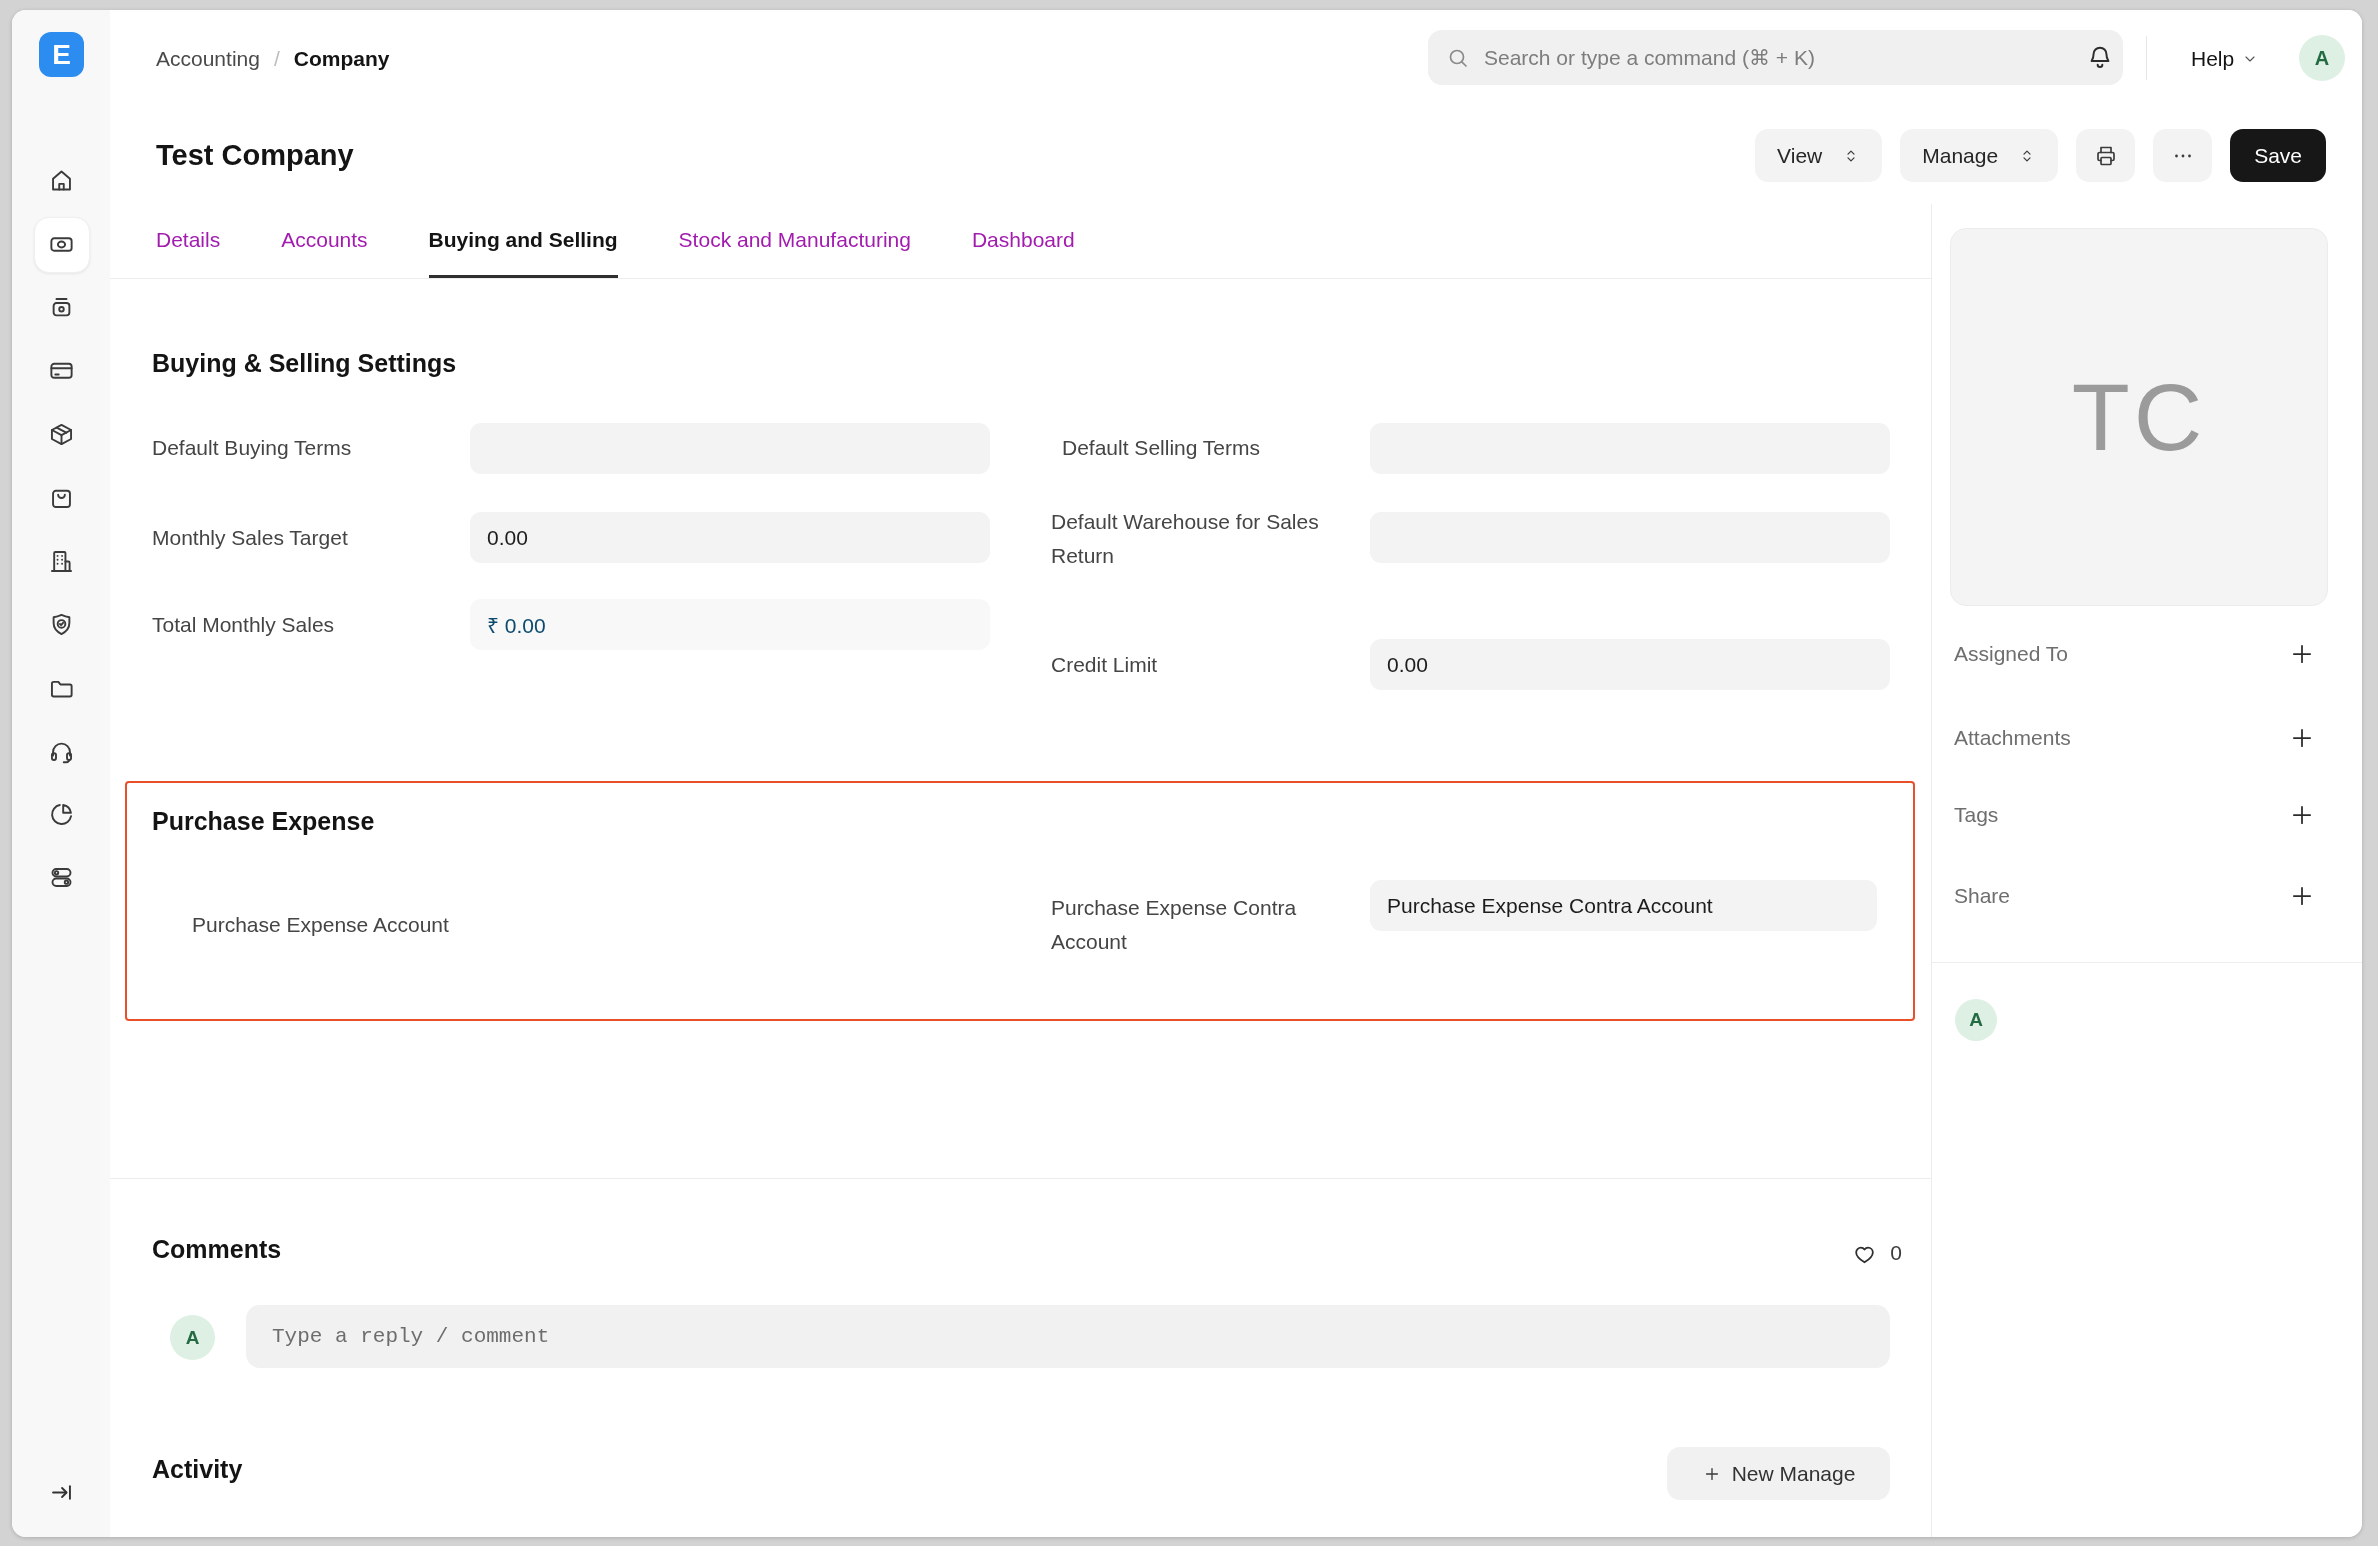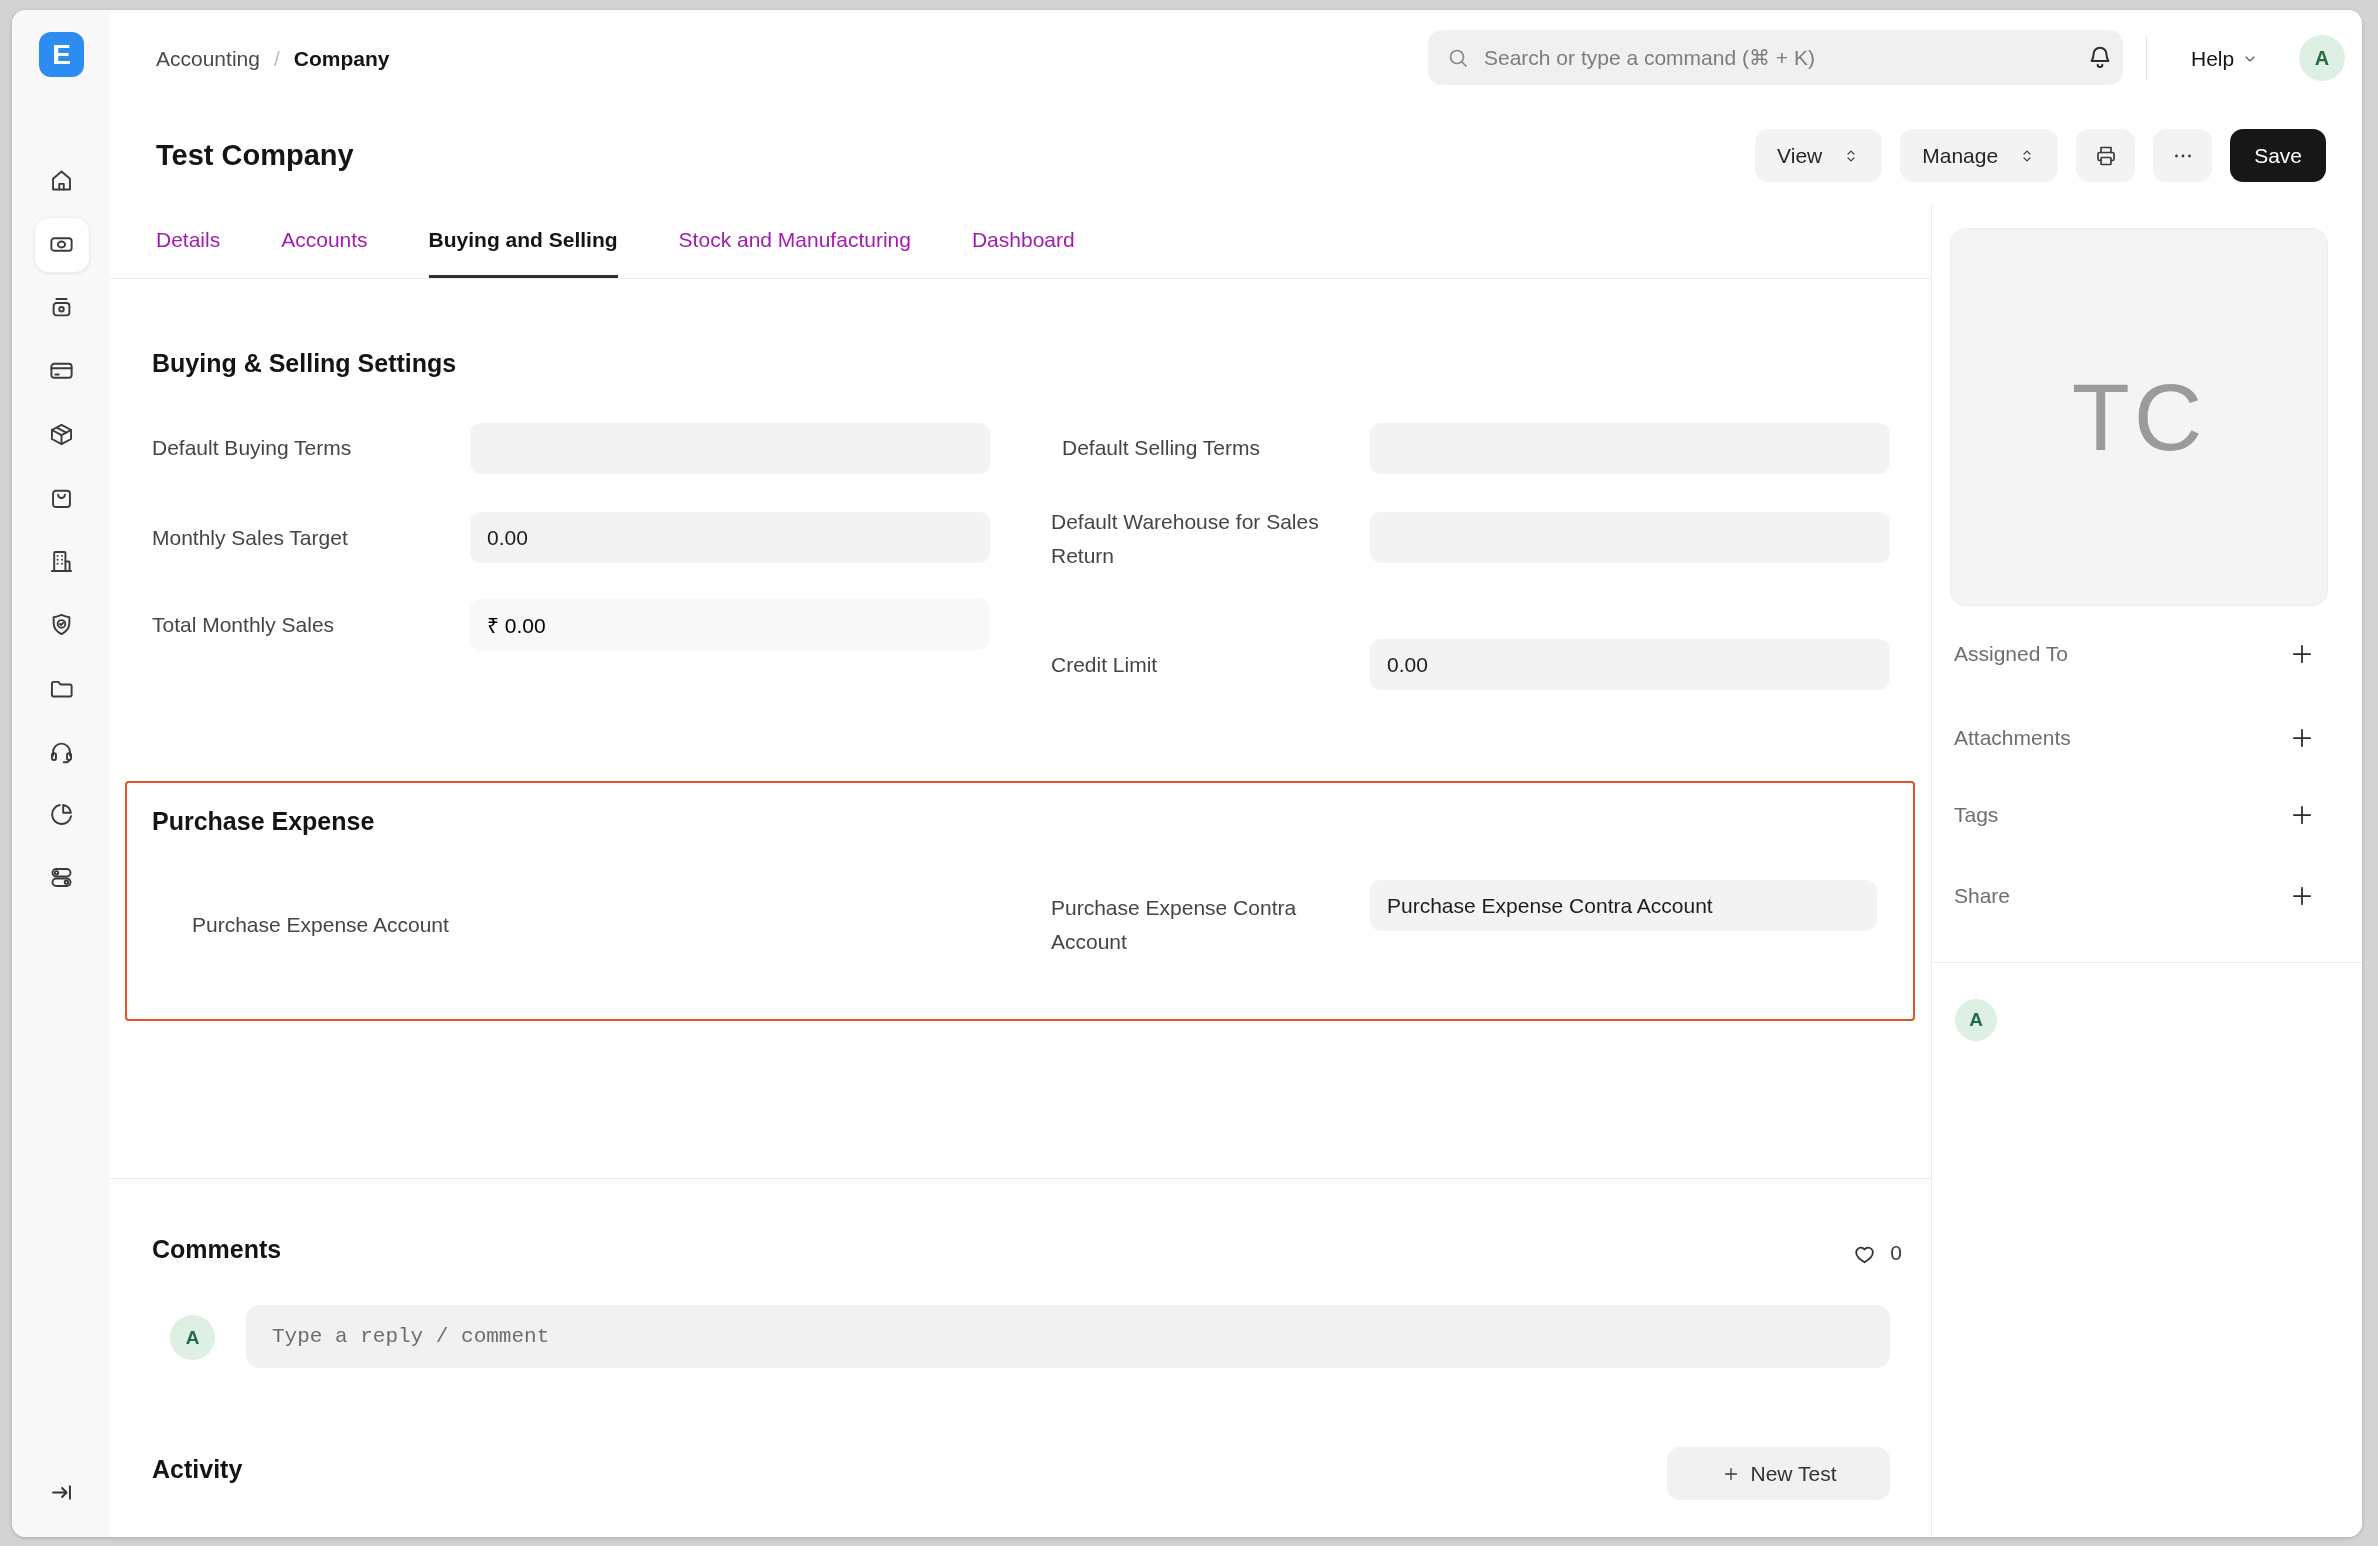--- a/index.html
+++ b/index.html
@@ -101,21 +101,21 @@
   .avatar-panel{position:absolute;left:23px;top:795px;width:42px;height:42px;font-size:19px;}
   
   .content{position:absolute;left:98px;top:269px;width:1821px;bottom:0;background:#fff;}
   .section-heading{position:absolute;font-size:25px;font-weight:700;color:#141414;}
   .field-label{position:absolute;font-size:21px;color:#454545;line-height:34px;}
   .pill{
     position:absolute;height:51px;border-radius:11px;background:#f3f3f3;
     display:flex;align-items:center;padding:0 17px;box-sizing:border-box;
     font-size:21px;color:#1d1d1d;white-space:nowrap;overflow:hidden;
   }
-  .pill.readonly{background:#f8f8f8;color:#000000;}
+  .pill.readonly{background:#f8f8f8;color:#0c4a6e;}
   .red-box{
     position:absolute;left:15px;top:502px;width:1786px;height:236px;
     border:2px solid #e8502a;border-radius:4px;
   }
   .form-divider{position:absolute;left:0;top:899px;width:1821px;height:1px;background:#ececec;}
   .like-wrap{position:absolute;left:1673px;top:956px;width:119px;height:36px;display:flex;align-items:center;justify-content:flex-end;gap:12px;}
   .like-wrap svg{width:27px;height:25px;color:#2f2f2f;cursor:pointer;}
   .like-count{font-size:21px;color:#3d3d3d;}
   .avatar-comment{position:absolute;left:60px;top:1036px;width:45px;height:45px;font-size:19px;}
   .comment-input{
@@ -376,21 +376,21 @@
       </div>
     <div class="comment-input">
       <input type="text" placeholder="Type a reply / comment" style="">
     </div>
 
     <div class="section-heading" style="left:42px;top:1176px;">Activity</div>
     <button class="new-email-btn">
       <svg viewBox="0 0 24 24" style="stroke-width:1.6;">
           <path d="M12 5.5v13M5.5 12h13"></path>
         </svg>
-      <span>New Test</span>
+      <span>New Manage</span>
     </button>
   </div>
 
   <div class="rightpanel">
     <div class="tc-card">
         <span>TC</span>
       </div>
 
     <div class="panel-row" style="top:424px;">
       <span class="plabel">Assigned To</span>

